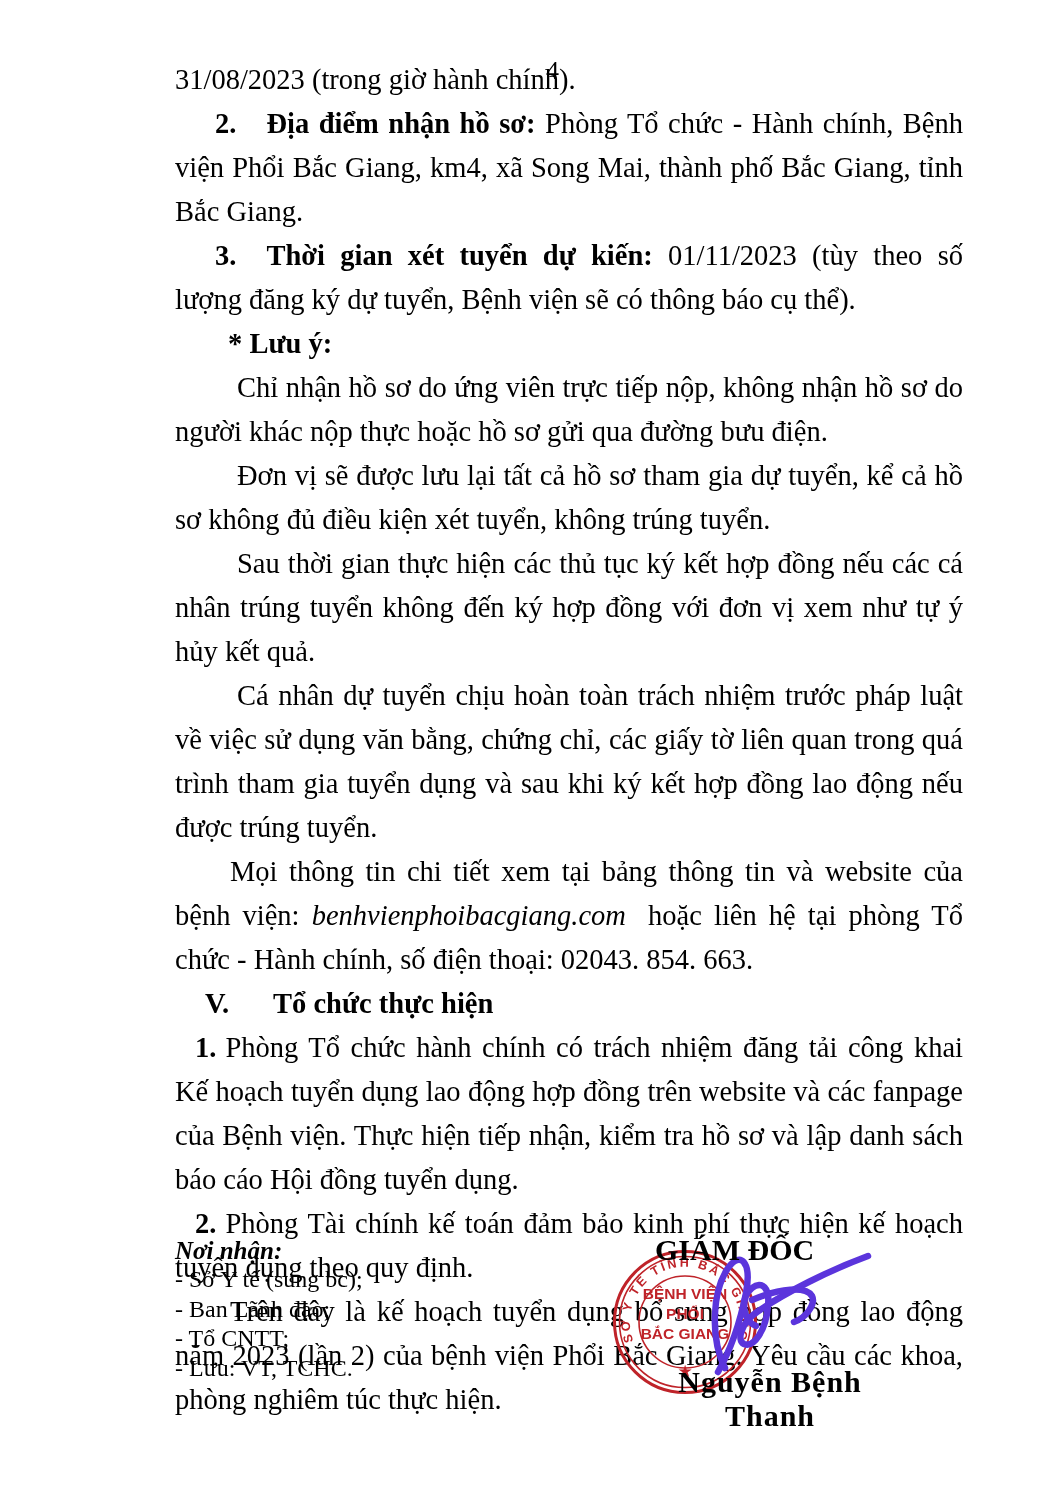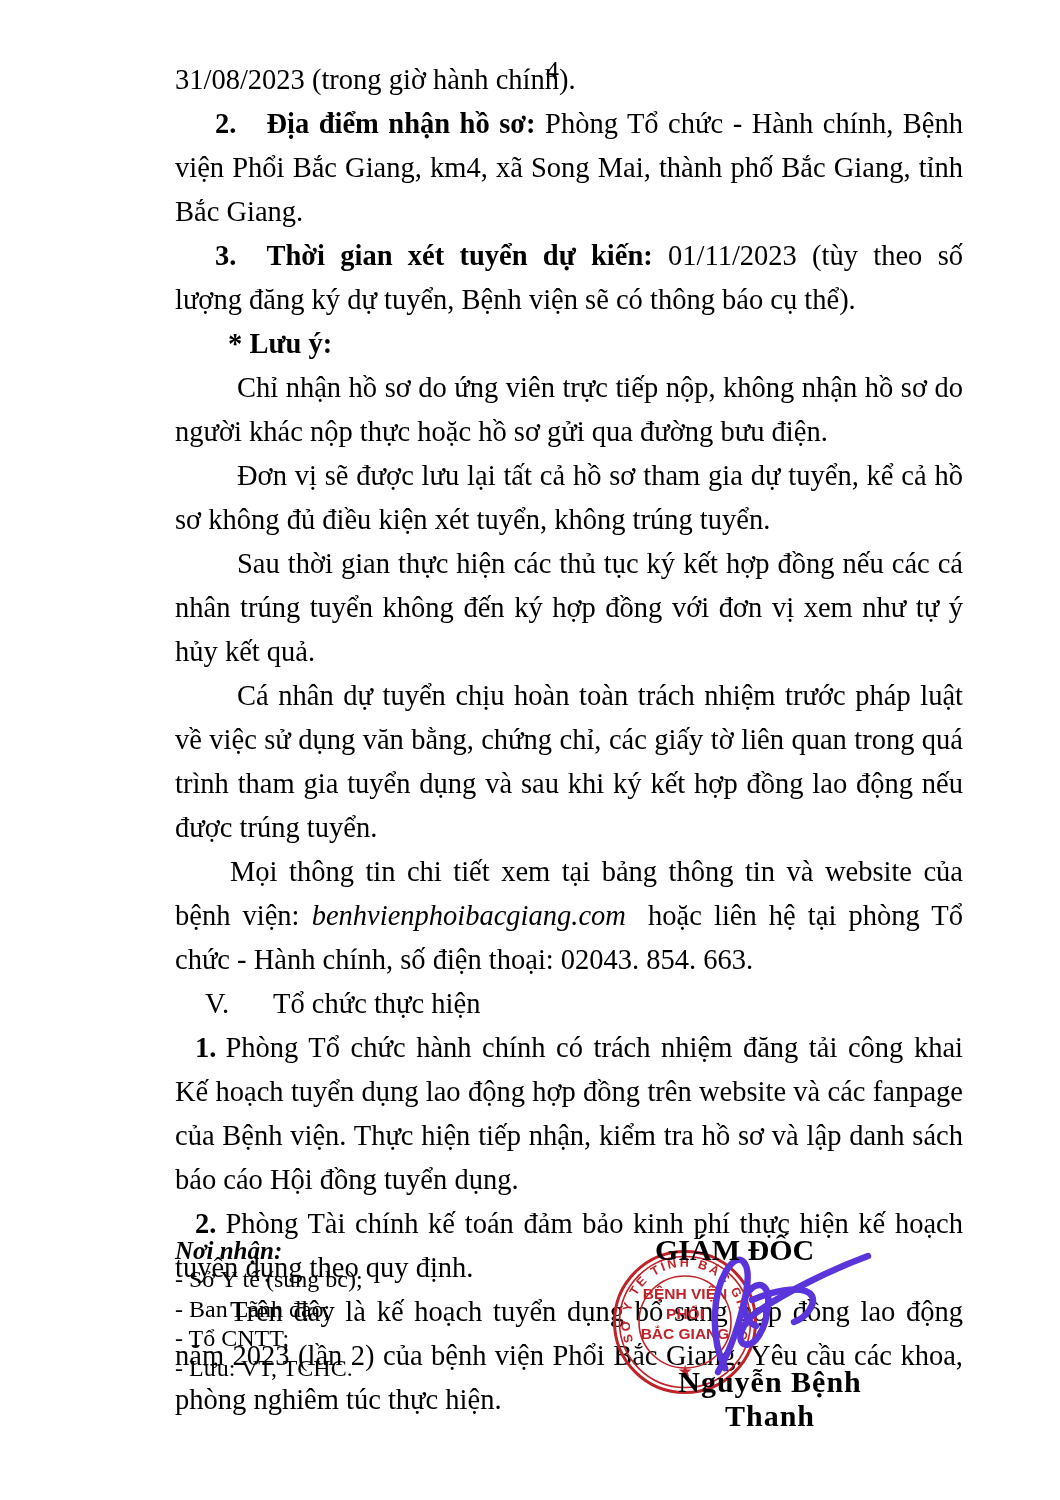--- a/index.html
+++ b/index.html
@@ -16,21 +16,21 @@
   }
   .content p { margin:0; text-align:justify; }
   .p-cont { text-indent:0; }
   .p-item { text-indent:40px; }
   .lead-num { font-weight:bold; margin-right:30px; }
   .b { font-weight:bold; }
   .p-note-head { text-indent:53px; font-weight:bold; }
   .p-note { text-indent:62px; }
   .p-info { text-indent:55px; }
   .site-italic { font-style:italic; margin-right:10px; }
-  .p-sec { text-indent:30px; font-weight:normal; }
+  .p-sec { text-indent:30px; font-weight:bold; }
   .sec-numeral { margin-right:44px; }
   .p-v { text-indent:20px; }
   .lead-v { font-weight:bold; margin-right:9px; }
   .p-close { text-indent:55px; }
 
   .recipients { position:absolute; left:175px; top:1236px; width:330px; }
   .recip-head { font-weight:bold; font-style:italic; font-size:25px; line-height:29px; margin:0; }
   .recip-list { list-style:none; margin:0; padding:0; }
   .recip-list li { font-size:24px; line-height:29.5px; }
 

